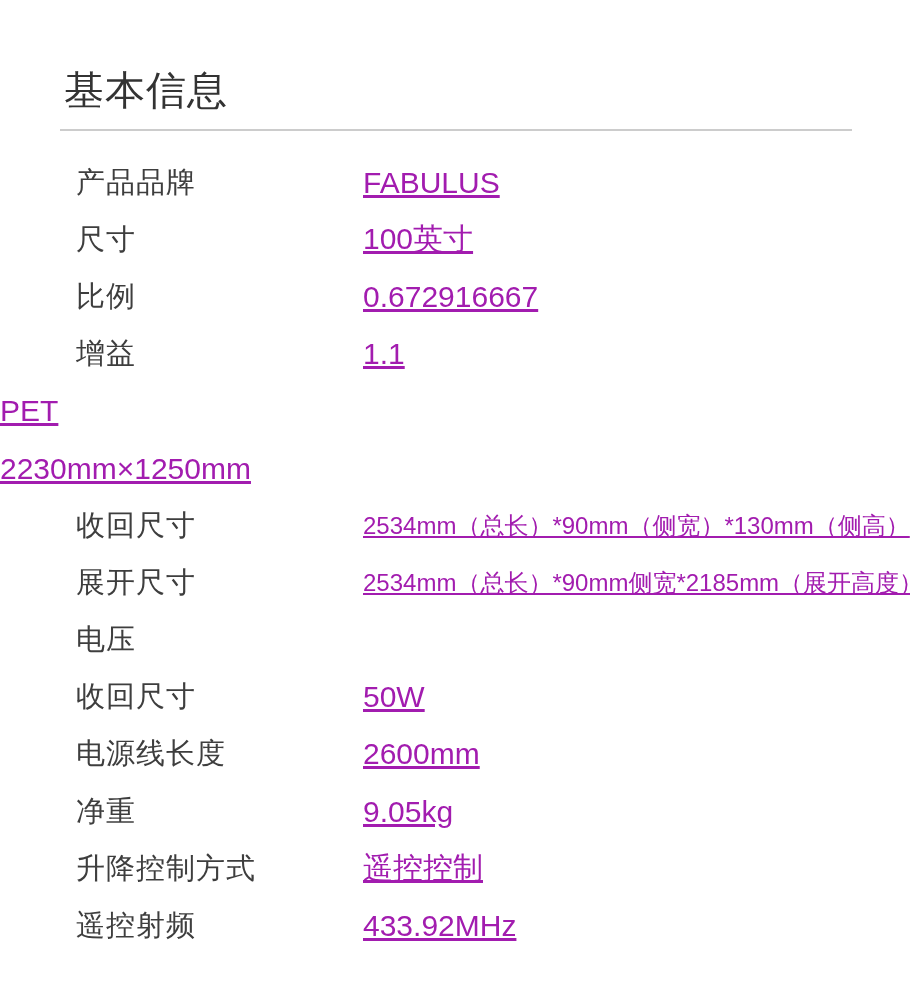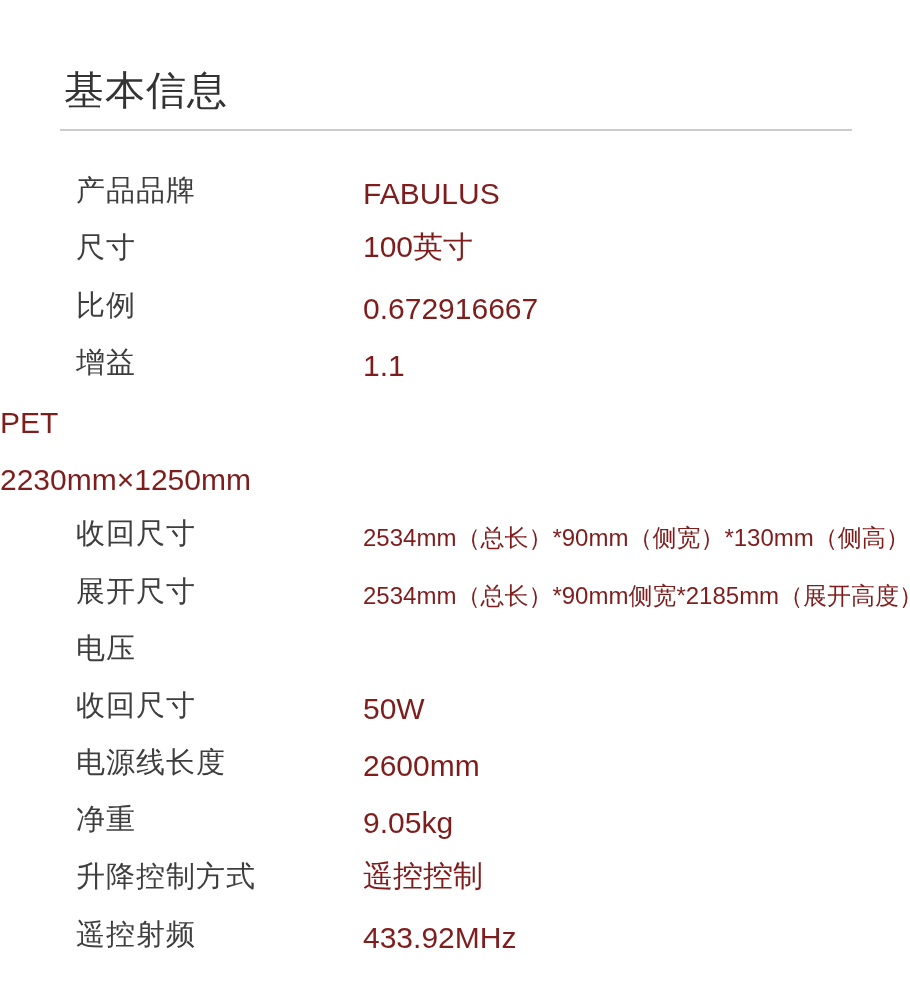--- a/index.html
+++ b/index.html
@@ -36,37 +36,38 @@
   }
   .spec-table {
     position: absolute;
     left: 0;
     top: 154px;
     width: 910px;
   }
   .spec-row {
     height: 57.2px;
     display: flex;
-    align-items: flex-end;
+    align-items: center;
   }
   .spec-label {
     flex: none;
     box-sizing: content-box;
     padding-left: 76px;
     width: 287px;
     font-size: 29px;
     color: #3e3e3e;
     letter-spacing: 1px;
     white-space: nowrap;
   }
   .spec-value {
     flex: 1;
     font-size: 30px;
-    color: #7f1d1d;
+    color: #a21caf;
     white-space: nowrap;
+    text-decoration: underline;
   }
   .spec-row.small .spec-value {
     font-size: 24px;
   }
 </style>
 </head>
 <body>
 
 <div class="page">
   <h2 class="section-title">基本信息</h2>

